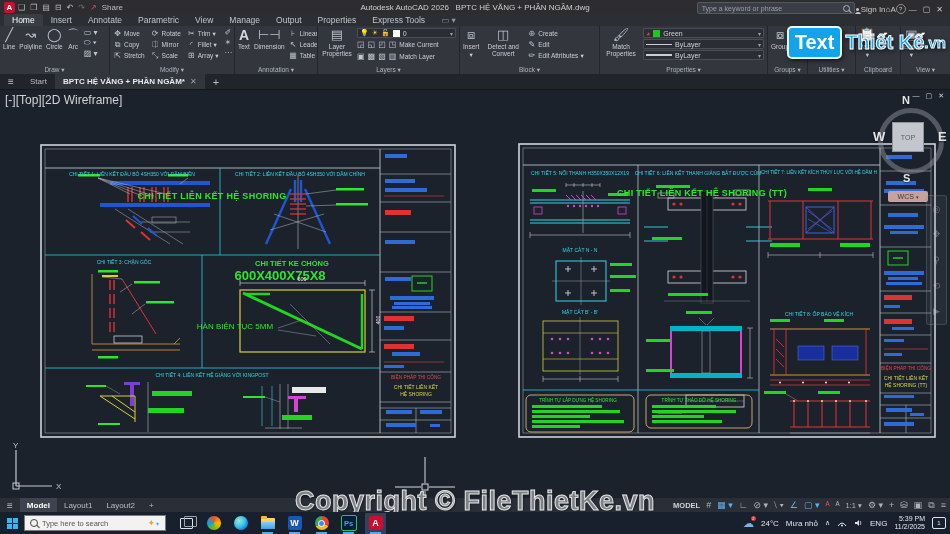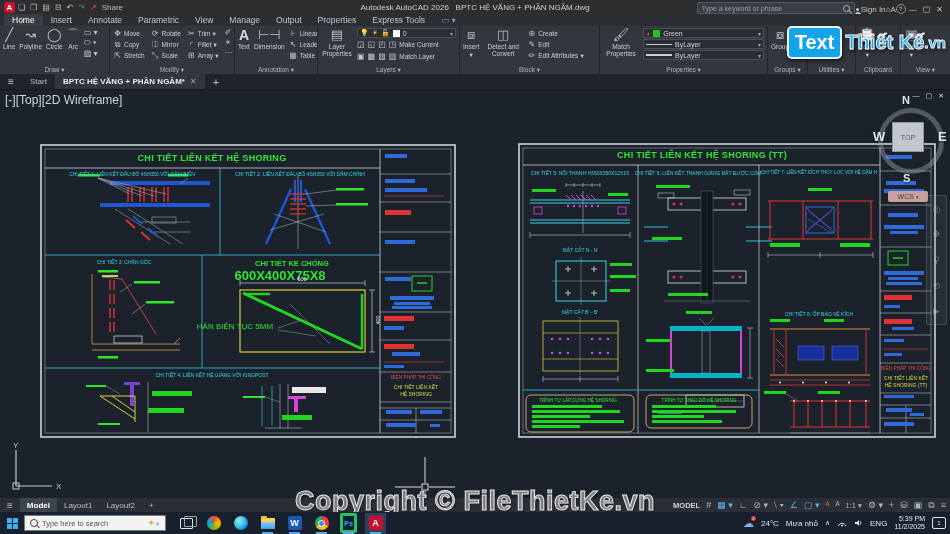--- a/index.html
+++ b/index.html
@@ -42,21 +42,21 @@
   
   .filetabs{position:absolute;left:0;top:74px;width:950px;height:16px;background:#21242a;display:flex;align-items:stretch;color:#b9bdc3;font-size:8px;border-bottom:1px solid #15171b;box-sizing:border-box;}
   .ftab{display:flex;align-items:center;padding:0 8px;gap:5px;}
   .ftab.active{background:#31353c;color:#e8eaee;font-weight:bold;}
   .burger{width:22px;display:flex;align-items:center;justify-content:center;font-size:10px;color:#c3c6cb;}
   
   .canvas{position:absolute;left:0;top:90px;width:950px;height:408px;background:#1c222c;overflow:hidden;}
   .vplabel{position:absolute;left:5px;top:3px;font-size:12px;color:#cfd3d8;}
   .sheet{position:absolute;}
   .shlabel{position:absolute;color:#35d6e8;font-size:5px;white-space:nowrap;transform:translateX(-50%);text-align:center;}
-  .shtitle{position:absolute;color:#2ee62e;font-weight:bold;font-size:9px;white-space:nowrap;transform:translateX(-50%);letter-spacing:.3px;}
+  .shtitle{position:absolute;color:#2ee62e;font-weight:bold;font-size:9px;white-space:nowrap;transform:translateX(-50%);letter-spacing:.3px;margin-top:38px;}
   .gtxt{position:absolute;color:#2ee62e;white-space:nowrap;transform:translateX(-50%);}
   .tbtext{position:absolute;white-space:nowrap;transform:translateX(-50%);text-align:center;}
   
   .vcube{position:absolute;left:872px;top:2px;width:76px;height:110px;}
   .vc-ring{position:absolute;left:6px;top:16px;width:56px;height:56px;border:5px solid rgba(150,156,165,.45);border-radius:50%;}
   .vc-top{position:absolute;left:20px;top:30px;width:30px;height:28px;background:#c3c7cd;border:1px solid #8f959d;color:#5a5f66;font-size:7px;display:flex;align-items:center;justify-content:center;}
   .vc-l{position:absolute;color:#e2e6ea;font-weight:bold;text-shadow:0 1px 2px rgba(0,0,0,.6);}
   .wcspill{position:absolute;left:16px;top:99px;width:40px;height:11px;background:#c7a0a0;border-radius:2px;color:#3a3a3a;font-size:7px;display:flex;align-items:center;justify-content:center;gap:2px;}
   
   .navbar{position:absolute;left:926px;top:105px;width:19px;height:128px;background:rgba(120,128,138,.12);border:1px solid rgba(150,156,165,.25);border-radius:3px;display:flex;flex-direction:column;align-items:center;justify-content:space-around;color:rgba(200,205,212,.4);font-size:9px;}
@@ -89,21 +89,21 @@
   .taskview{width:11px;height:9px;border:1px solid #dfe3e8;border-radius:1px;position:relative;}
   .taskview::after{content:"";position:absolute;left:3px;top:-3px;width:11px;height:9px;border:1px solid #9aa5b3;border-radius:1px;}
   .cop{width:14px;height:14px;border-radius:50%;background:conic-gradient(#f25022,#ffb900,#7fba00,#00a4ef,#f25022);}
   .edge{width:14px;height:14px;border-radius:50%;background:radial-gradient(circle at 35% 35%,#9be8c8,#35c3f3 45%,#0b57c8 90%);}
   .folder{width:14px;height:11px;background:linear-gradient(#ffd56b,#f0b93c);border-radius:1px;position:relative;}
   .folder::before{content:"";position:absolute;left:0;top:-2px;width:6px;height:3px;background:#f0b93c;border-radius:1px 1px 0 0;}
   .folder::after{content:"";position:absolute;left:0;bottom:0;width:14px;height:7px;background:linear-gradient(#8ecdf5,#3aa0e8);border-radius:0 0 1px 1px;}
   .wordic{width:14px;height:14px;background:#1856b8;border-radius:2px;color:#fff;font-weight:bold;font-size:9px;display:flex;align-items:center;justify-content:center;}
   .chrome{width:14px;height:14px;border-radius:50%;background:conic-gradient(#ea4335 0 33%,#fbbc05 33% 66%,#34a853 66% 100%);position:relative;}
   .chrome::after{content:"";position:absolute;left:3.5px;top:3.5px;width:7px;height:7px;border-radius:50%;background:#4285f4;border:1.5px solid #fff;box-sizing:border-box;}
-  .psic{width:14px;height:14px;background:#001e36;border:3px solid #22c55e;border-radius:2px;color:#31a8ff;font-weight:bold;font-size:7.5px;display:flex;align-items:center;justify-content:center;}
+  .psic{width:14px;height:14px;background:#001e36;border:1px solid #22c55e;border-radius:2px;color:#31a8ff;font-weight:bold;font-size:7.5px;display:flex;align-items:center;justify-content:center;}
   .acadic{width:14px;height:14px;background:#c8102e;border-radius:2px;color:#fff;font-weight:bold;font-size:9px;display:flex;align-items:center;justify-content:center;}
   .tray{position:absolute;right:4px;top:0;height:22px;display:flex;align-items:center;gap:7px;color:#e4e7eb;font-size:8px;}
   .clock{text-align:right;font-size:7px;line-height:1.2;}
   .cloud{position:relative;font-size:11px;color:#7ab3e8;}
   .cloud i{position:absolute;right:-2px;top:-1px;width:5px;height:5px;background:#d23b3b;border-radius:50%;font-style:normal;font-size:4px;color:#fff;display:flex;align-items:center;justify-content:center;}
   .notif{width:12px;height:10px;border:1px solid #dfe3e8;border-radius:2px;position:relative;font-size:6px;color:#dfe3e8;display:flex;align-items:center;justify-content:center;}
 </style>
 </head>
 <body>
 

